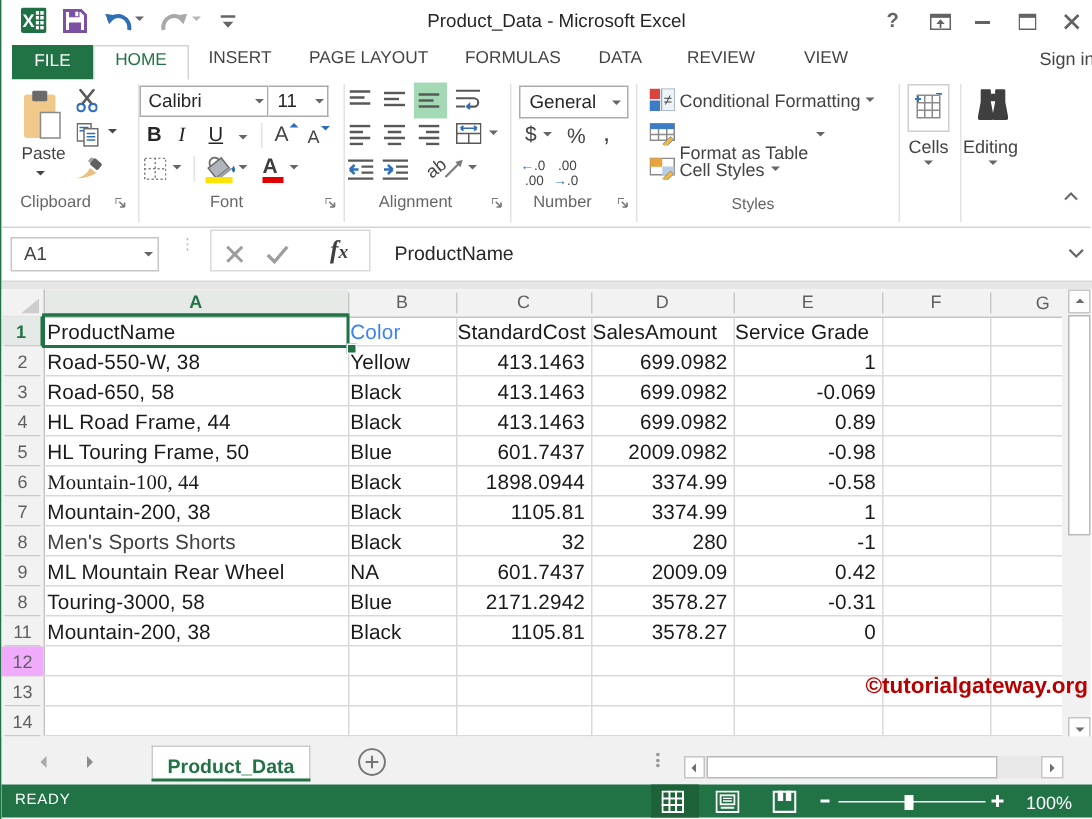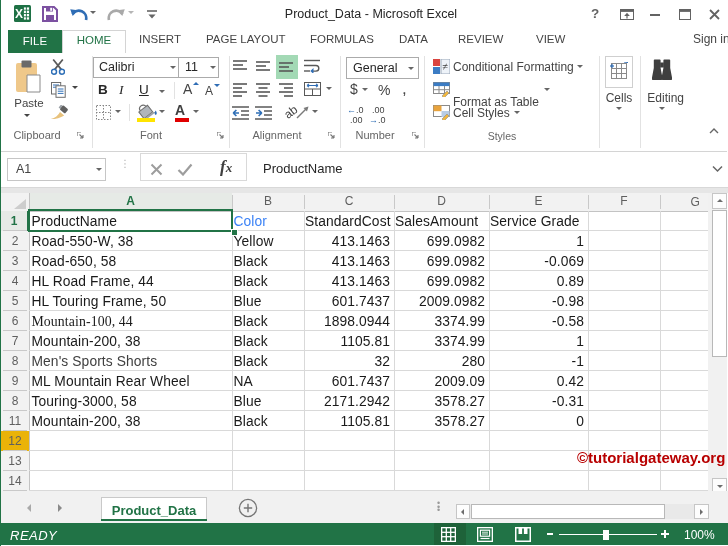--- a/index.html
+++ b/index.html
@@ -339,21 +339,21 @@
         </g>
   </svg>
   <div class="abs" style="left:604px;top:38px;width:28px;text-align:center;font-size:12px;">Cells</div>
   <div class="abs" style="left:615px;top:54px;width:0;height:0;border:3.2px solid transparent;border-top-color:#666;"></div>
 
   <svg class="abs" style="left:651px;top:5px;" width="20" height="24" viewBox="0 0 20 24">
     <path d="M2.6 1.5 h5.2 a0.8 0.8 0 0 1 0.8 0.8 v7.7 l2 10.5 a1.5 1.5 0 0 1 -1.5 1.5 h-7.8 a1.5 1.5 0 0 1 -1.5 -1.5 l2 -10.5 v-7.7 a0.8 0.8 0 0 1 0.8 -0.8 z" fill="#3f3f3f"></path>
     <path d="M12.2 1.5 h5.2 a0.8 0.8 0 0 1 0.8 0.8 v7.7 l2 10.5 a1.5 1.5 0 0 1 -1.5 1.5 h-7.8 a1.5 1.5 0 0 1 -1.5 -1.5 l2 -10.5 v-7.7 a0.8 0.8 0 0 1 0.8 -0.8 z" fill="#3f3f3f"></path>
     <rect x="8.2" y="4.5" width="3.6" height="5" fill="#3f3f3f"></rect>
   </svg>
-  <div class="abs" style="left:641px;top:38px;width:42px;text-align:right;font-size:12px;">Editing</div>
+  <div class="abs" style="left:641px;top:38px;width:42px;text-align:left;font-size:12px;">Editing</div>
   <div class="abs" style="left:658px;top:54px;width:0;height:0;border:3.2px solid transparent;border-top-color:#666;"></div>
 
   <svg class="abs" style="left:708px;top:74px;" width="10" height="7" viewBox="0 0 10 7">
     <path d="M1 6 L5 2 L9 6" fill="none" stroke="#666" stroke-width="1.4"></path>
   </svg>
 </div>
 
 <div class="abs" id="fbar" style="left:0;top:152px;width:726px;height:35px;background:#fff;">
   <div class="abs" style="left:6px;top:6px;width:99px;height:23px;border:1px solid #c6c6c6;box-sizing:border-box;background:#fff;">
     <div class="abs" style="left:8px;top:3px;font-size:12.5px;color:#444;">A1</div>
@@ -412,21 +412,21 @@
   <div class="abs" style="left:0;top:137.5px;width:28px;height:20.0px;background:#f2f2f2;color:#5f5f5f;font-size:12px;text-align:center;line-height:20px;">7</div>
   <div class="abs" style="left:2px;top:157.0px;width:24px;height:1px;background:#c9c9c9;"></div>
   <div class="abs" style="left:0;top:157.5px;width:28px;height:20.0px;background:#f2f2f2;color:#5f5f5f;font-size:12px;text-align:center;line-height:20px;">8</div>
   <div class="abs" style="left:2px;top:177.0px;width:24px;height:1px;background:#c9c9c9;"></div>
   <div class="abs" style="left:0;top:177.5px;width:28px;height:20.0px;background:#f2f2f2;color:#5f5f5f;font-size:12px;text-align:center;line-height:20px;">9</div>
   <div class="abs" style="left:2px;top:197.0px;width:24px;height:1px;background:#c9c9c9;"></div>
   <div class="abs" style="left:0;top:197.5px;width:28px;height:20.0px;background:#f2f2f2;color:#5f5f5f;font-size:12px;text-align:center;line-height:20px;">8</div>
   <div class="abs" style="left:2px;top:217.0px;width:24px;height:1px;background:#c9c9c9;"></div>
   <div class="abs" style="left:0;top:217.5px;width:28px;height:20.0px;background:#f2f2f2;color:#5f5f5f;font-size:12px;text-align:center;line-height:20px;">11</div>
   <div class="abs" style="left:2px;top:237.0px;width:24px;height:1px;background:#c9c9c9;"></div>
-  <div class="abs" style="left:0;top:237.5px;width:28px;height:20.0px;background:#eab308;color:#5f5f5f;font-size:12px;text-align:center;line-height:20px;">12</div>
+  <div class="abs" style="left:0;top:237.5px;width:28px;height:20.0px;background:#f0abfc;color:#5f5f5f;font-size:12px;text-align:center;line-height:20px;">12</div>
   <div class="abs" style="left:2px;top:257.0px;width:24px;height:1px;background:#c9c9c9;"></div>
   <div class="abs" style="left:0;top:257.5px;width:28px;height:20.0px;background:#f2f2f2;color:#5f5f5f;font-size:12px;text-align:center;line-height:20px;">13</div>
   <div class="abs" style="left:2px;top:277.0px;width:24px;height:1px;background:#c9c9c9;"></div>
   <div class="abs" style="left:0;top:277.5px;width:28px;height:20.0px;background:#f2f2f2;color:#5f5f5f;font-size:12px;text-align:center;line-height:20px;">14</div>
   <div class="abs" style="left:2px;top:297.0px;width:24px;height:1px;background:#c9c9c9;"></div>
   <div class="abs" style="left:28px;top:0;width:1px;height:297.5px;background:#c3c3c3;"></div>
   <div class="abs" style="left:231px;top:17.5px;width:1px;height:280.0px;background:#d9d9d9;"></div>
   <div class="abs" style="left:303px;top:17.5px;width:1px;height:280.0px;background:#d9d9d9;"></div>
   <div class="abs" style="left:393px;top:17.5px;width:1px;height:280.0px;background:#d9d9d9;"></div>
   <div class="abs" style="left:488px;top:17.5px;width:1px;height:280.0px;background:#d9d9d9;"></div>
@@ -535,21 +535,21 @@
   </div>
   <div class="abs" style="left:470px;top:13px;width:194px;height:14.5px;background:#fff;border:1px solid #b8b8b8;box-sizing:border-box;"></div>
   <div class="abs" style="left:693px;top:13px;width:15px;height:14.5px;background:#fdfdfd;border:1px solid #c6c6c6;box-sizing:border-box;">
     <div class="abs" style="left:4.5px;top:3.5px;width:0;height:0;border:3.5px solid transparent;border-left-color:#6d6d6d;border-right-width:0;"></div>
   </div>
 </div>
 
 <div class="abs" style="left:576px;top:449px;font-size:15px;font-weight:bold;color:#b80000;letter-spacing:0px;white-space:nowrap;z-index:30;">©tutorialgateway.org</div>
 
 <div class="abs" id="status" style="left:0;top:523px;width:727px;height:22px;background:#217346;">
-  <div class="abs" style="left:9px;top:5px;font-size:13px;color:#fff;letter-spacing:0.5px;font-style:italic;">READY</div>
+  <div class="abs" style="left:9px;top:5px;font-size:10px;color:#fff;letter-spacing:0.5px;">READY</div>
   <div class="abs" style="left:433px;top:0;width:32px;height:22px;background:#1e6239;"></div>
   <svg class="abs" style="left:440px;top:4px;" width="15" height="15" viewBox="0 0 15 15">
     <g stroke="#fff" stroke-width="1.3" fill="none">
       <rect x="0.65" y="0.65" width="13.7" height="13.7"></rect>
       <line x1="5.3" y1="0" x2="5.3" y2="15"></line>
           <line x1="9.7" y1="0" x2="9.7" y2="15"></line>
       <line x1="0" y1="5.3" x2="15" y2="5.3"></line>
           <line x1="0" y1="9.7" x2="15" y2="9.7"></line>
     </g>
   </svg>

